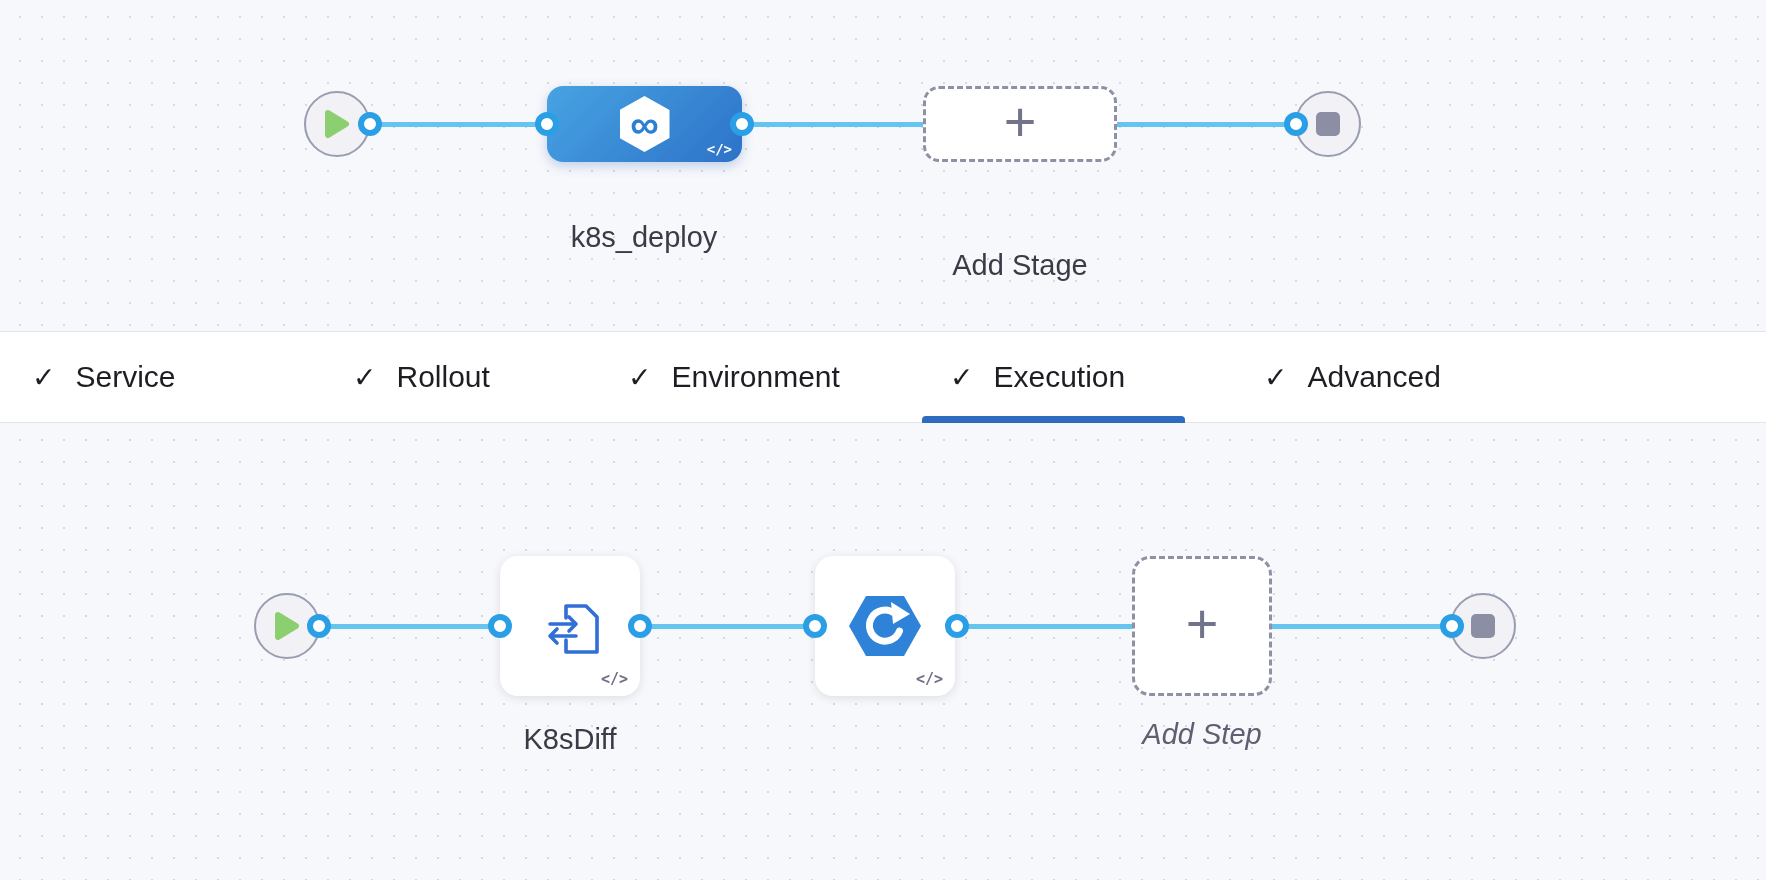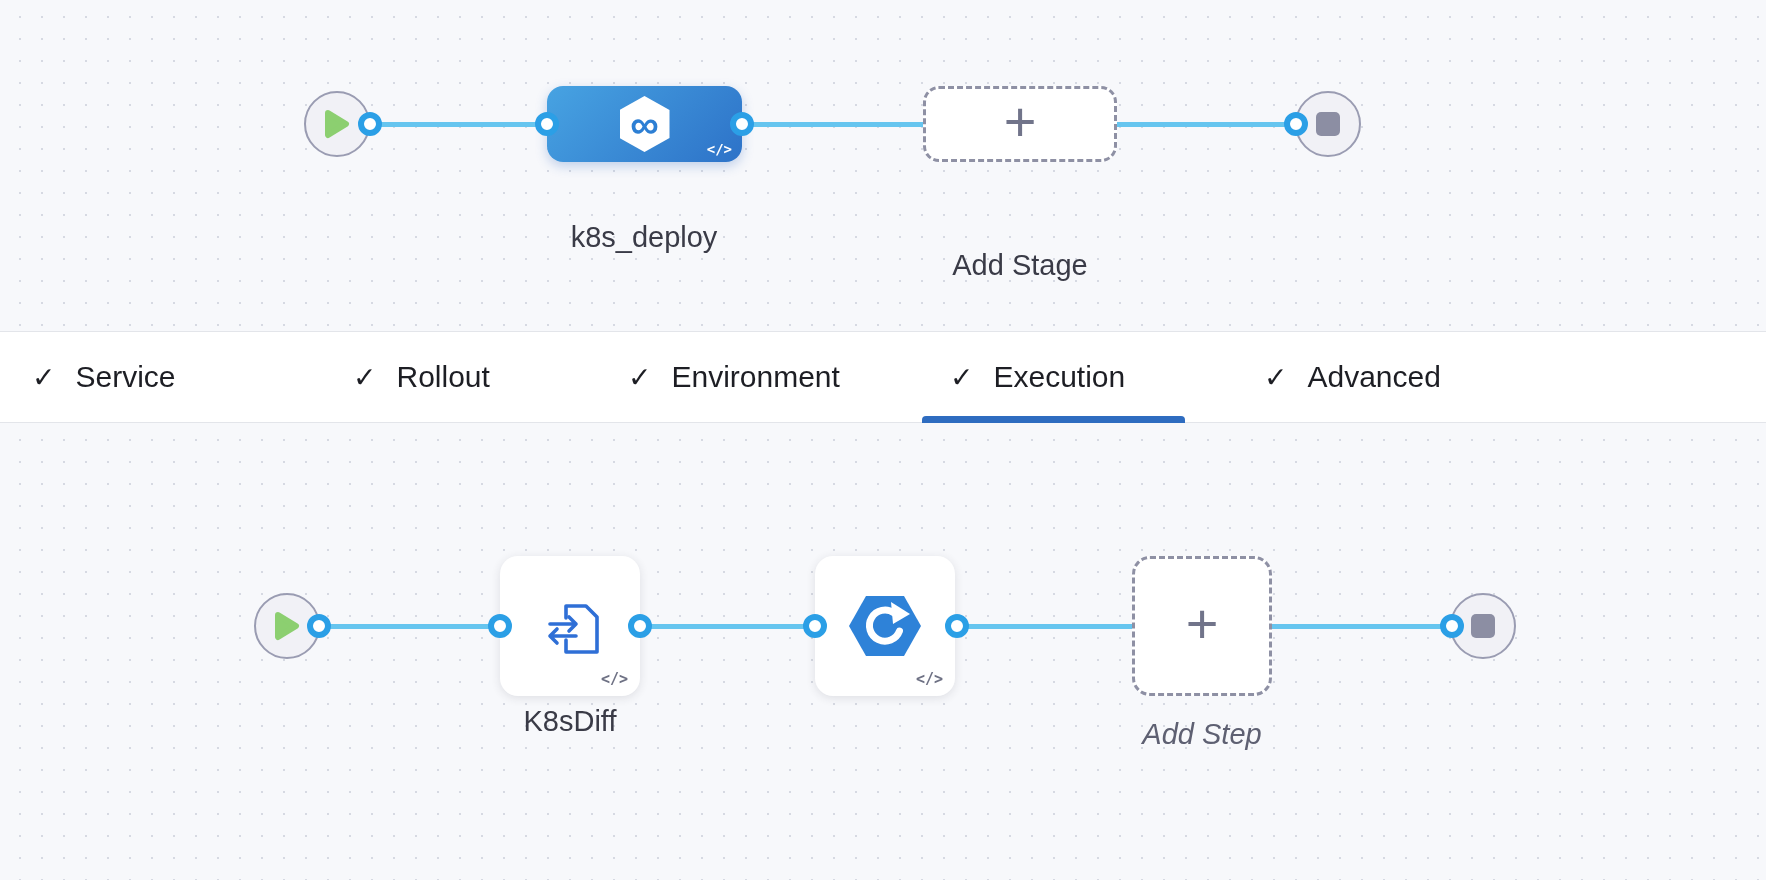--- a/index.html
+++ b/index.html
@@ -151,21 +151,21 @@
       <svg width="66" height="66" viewBox="0 0 66 66" fill="none" stroke="#2f6fd6" stroke-width="3.6" stroke-linecap="round" stroke-linejoin="round">
         <path d="M29 25 V13 H49 L60 24 V59 H29 V47"></path>
         <path d="M13 31 H39 M32 24 L39 31 L32 38"></path>
         <path d="M39 43 H13 M20 36 L13 43 L20 50"></path>
       </svg>
     </span>
     <span class="badge">&lt;/&gt;</span>
   </div>
   <div class="port" style="left:488px;top:191px;"></div>
   <div class="port" style="left:628px;top:191px;"></div>
-  <div class="node-label" style="left:420px;top:275px;width:300px;">K8sDiff</div>
+  <div class="node-label" style="left:420px;top:293px;width:300px;">K8sDiff</div>
 
   <div class="step-node" style="left:815px;top:133px;">
     <span>
       <svg width="74" height="66" viewBox="0 0 74 66">
         <polygon points="18,3 56,3 73,33 56,63 18,63 1,33" fill="#2e82d8"></polygon>
         <path d="M46 20 A 15.5 15.5 0 1 0 51.5 38" stroke="#ffffff" stroke-width="7" fill="none" stroke-linecap="round"></path>
         <polygon points="43,9 62,21 45,31" fill="#ffffff"></polygon>
       </svg>
     </span>
     <span class="badge">&lt;/&gt;</span>

